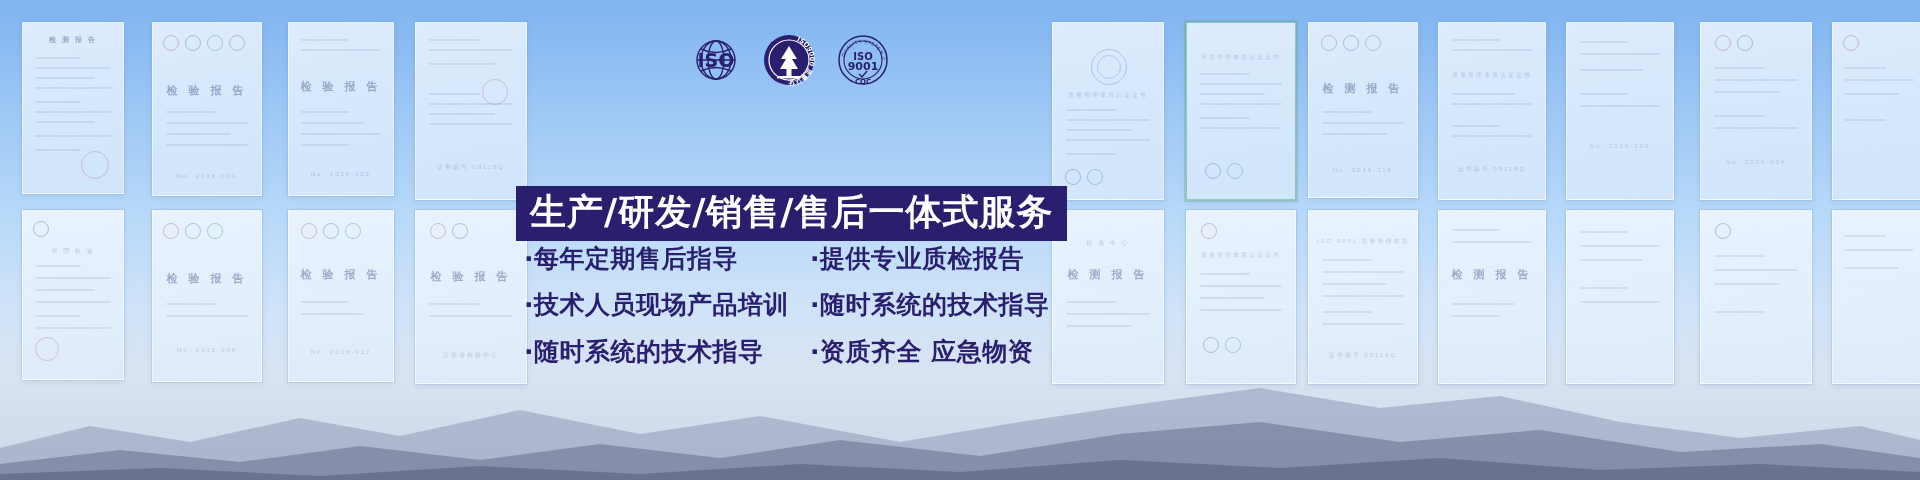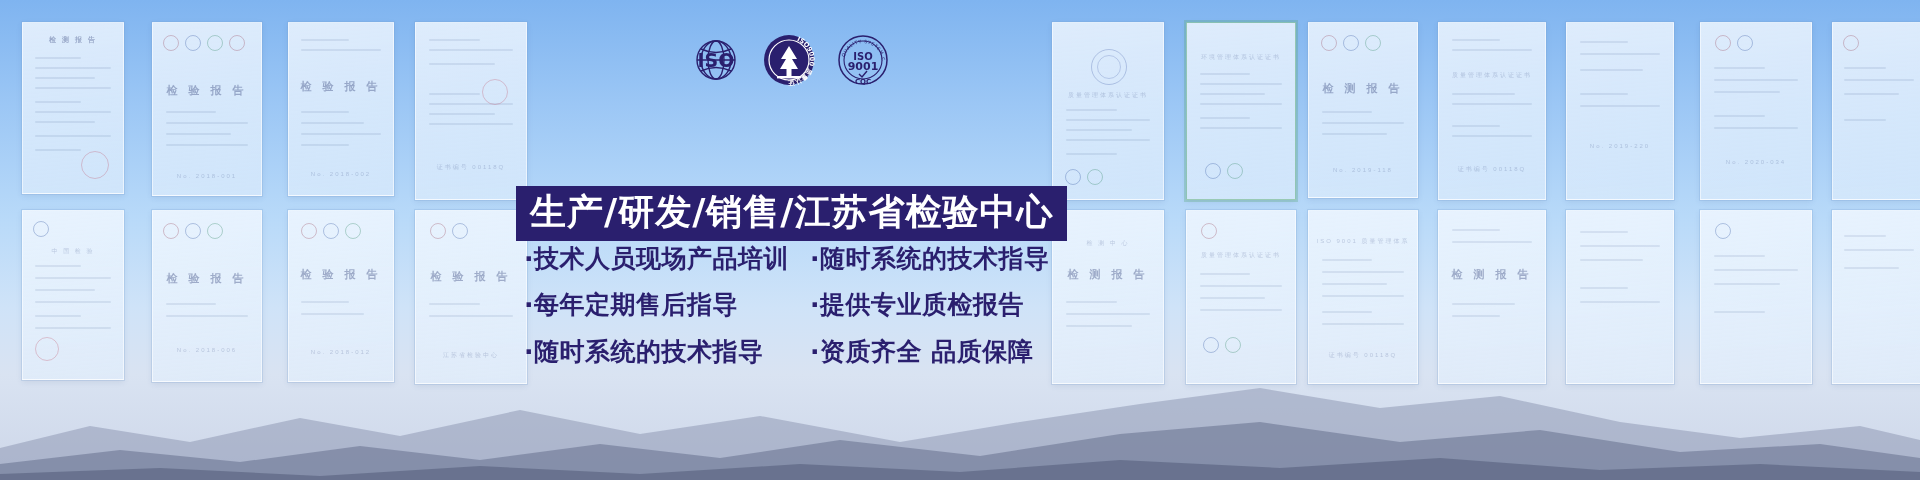--- a/index.html
+++ b/index.html
@@ -388,30 +388,30 @@
         </text>
         <text x="27" y="27" text-anchor="middle" fill="#2a1f6e" font-family="'DejaVu Sans','Liberation Sans',sans-serif" font-size="10" font-weight="bold">ISO</text>
         <text x="27" y="37" text-anchor="middle" fill="#2a1f6e" font-family="'DejaVu Sans','Liberation Sans',sans-serif" font-size="11" font-weight="bold">9001</text>
         <path d="M23,41 L26,44 L31,38" fill="none" stroke="#2a1f6e" stroke-width="1.4"></path>
         <text x="27" y="51" text-anchor="middle" fill="#2a1f6e" font-family="'DejaVu Sans','Liberation Sans',sans-serif" font-size="7" font-weight="bold">CQC</text>
       </svg>
     </div>
   </div>
 
 
-  <div class="subtitle-bar">生产/研发/销售/江苏省检验中心</div>
+  <div class="subtitle-bar">生产/研发/销售/售后一体式服务</div>
 
   <div class="bullets">
+    <div class="brow">
+      <div class="bcell left">·每年定期售后指导</div>
+      <div class="bcell">·提供专业质检报告</div>
+    </div>
     <div class="brow">
       <div class="bcell left">·技术人员现场产品培训</div>
       <div class="bcell">·随时系统的技术指导</div>
     </div>
     <div class="brow">
-      <div class="bcell left">·每年定期售后指导</div>
-      <div class="bcell">·提供专业质检报告</div>
-    </div>
-    <div class="brow">
       <div class="bcell left">·随时系统的技术指导</div>
-      <div class="bcell">·资质齐全 品质保障</div>
+      <div class="bcell">·资质齐全 应急物资</div>
     </div>
   </div>
 
 </div>
 
 </body></html>

